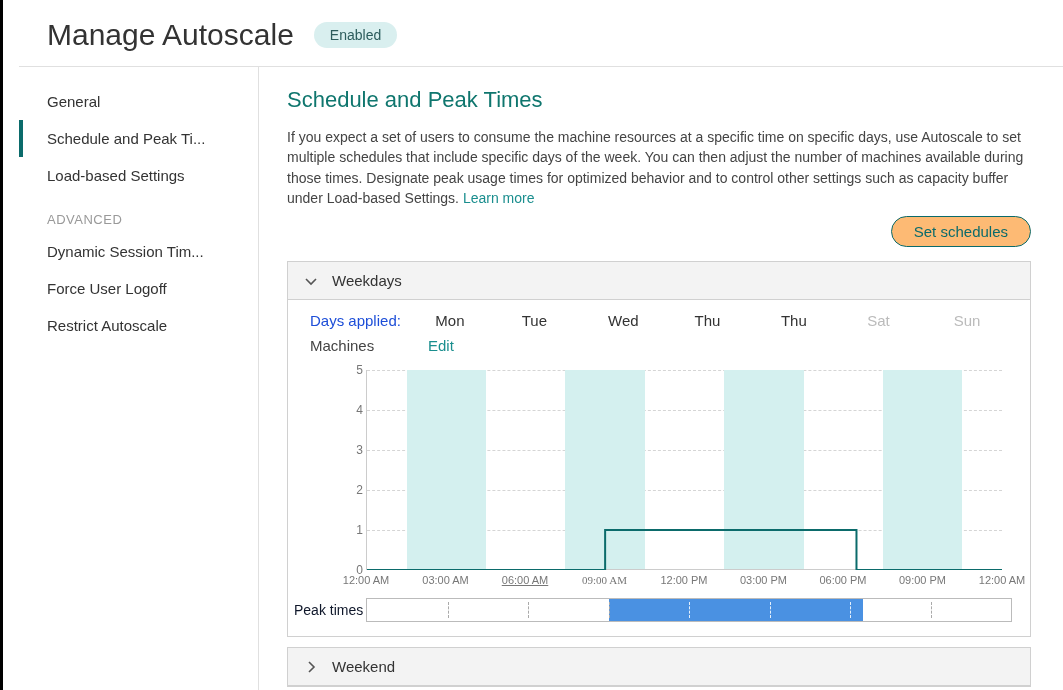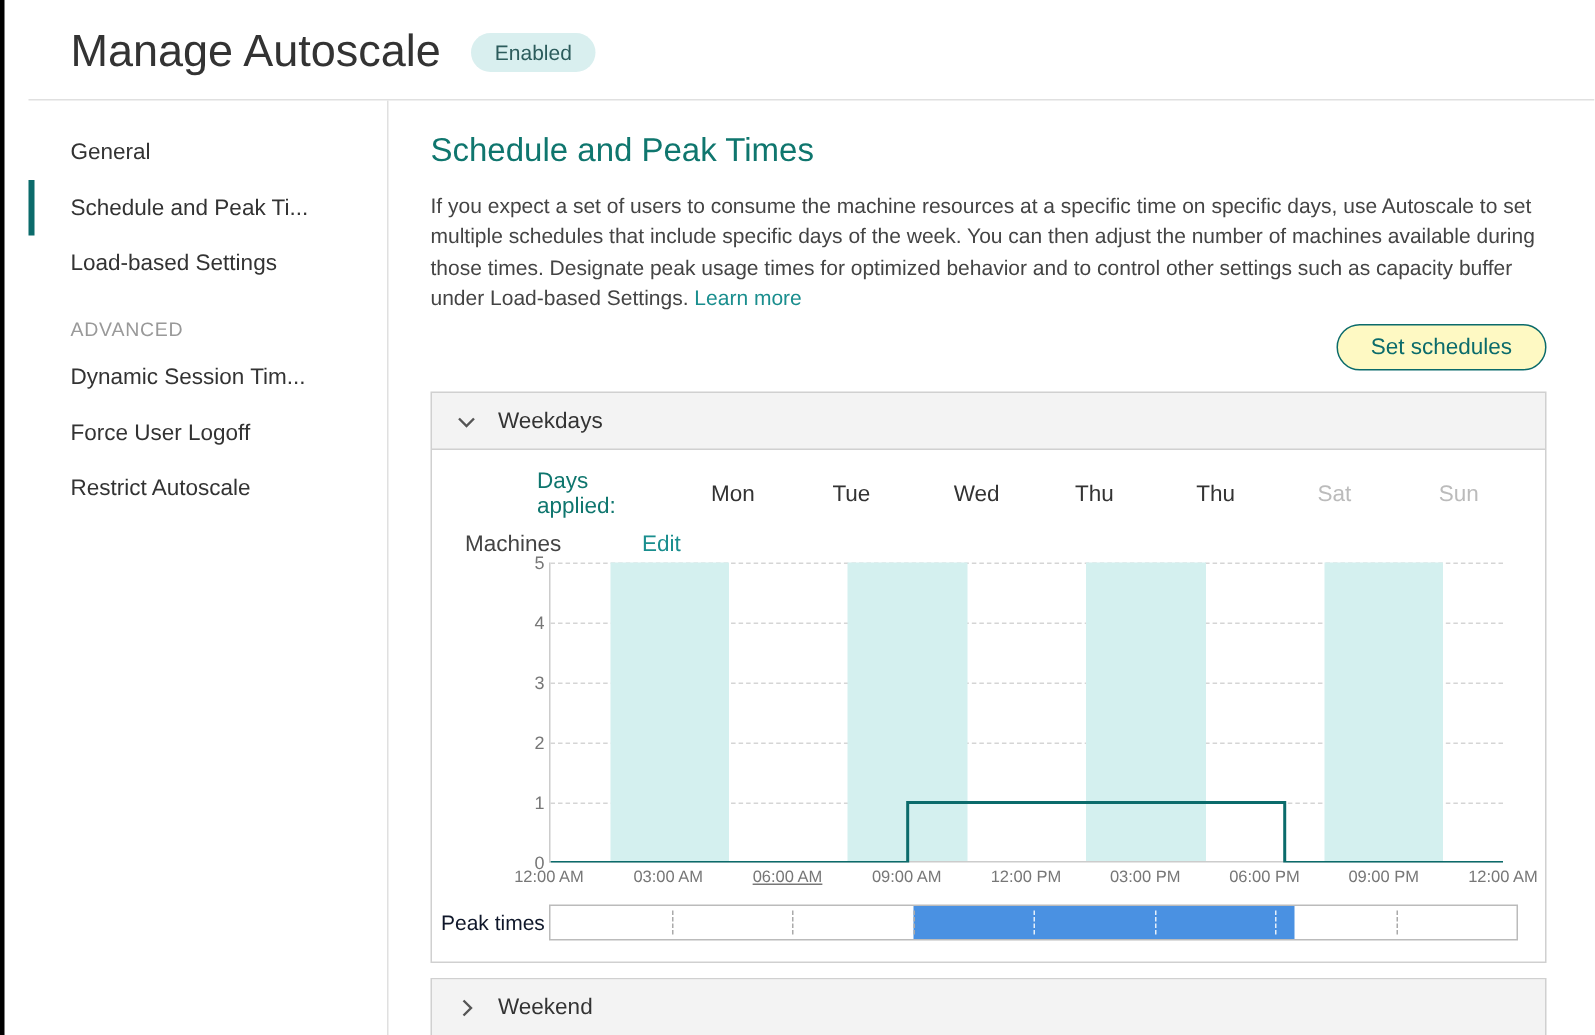--- a/index.html
+++ b/index.html
@@ -92,21 +92,21 @@
   .link { color: #1a8e8e; text-decoration: none; cursor: pointer; }
   .actions { text-align: right; margin: 8px 0 14px 0; }
   .btn-outline {
     display: inline-block;
     border: 1.5px solid #0b6b6b;
     color: #0b6b6b;
     padding: 6px 22px;
     border-radius: 20px;
     font-size: 15px;
     cursor: pointer;
-    background: #fef9c3;
+    background: #fdba74;
   }
 
   
   .panel {
     border: 1px solid #d0d0d0;
     margin-bottom: 10px;
   }
   .panel-hdr {
     display: flex; align-items: center; gap: 14px;
     padding: 10px 16px;
@@ -118,27 +118,27 @@
   .chev { display: inline-block; }
   .chev svg { display: block; }
   .panel-body { padding: 12px 18px 14px 18px; }
 
   .days-row {
     display: flex; align-items: center;
     gap: 28px;
     padding-left: 4px;
     font-size: 15px;
   }
-  .days-row .lbl { color: #0f766e; width: 100px; margin-left: 48px; }
+  .days-row .lbl { color: #1d4ed8; width: 100px; }
   .day { color: #333; width: 60px; text-align: left; }
   .day.inactive { color: #bbb; }
 
   .machines-row {
     display: flex; align-items: center; gap: 22px;
-    margin-top: 8px; margin-bottom: 4px;
+    margin-top: 8px; margin-bottom: 16px;
     font-size: 15px;
   }
   .machines-row .lbl { color: #444; width: 100px; padding-left: 4px; }
 
   
   .chart-wrap { position: relative; margin-left: 60px; margin-right: 10px; }
   .chart {
     position: relative;
     height: 200px;
     border-left: 1px solid #ccc;
@@ -281,21 +281,21 @@
                 <div class="band" style="left: 56.25%; width: 12.5%;"></div>
                 <div class="band" style="left: 81.25%; width: 12.5%;"></div>
                 <svg width="100%" height="200" viewBox="0 0 100 200" preserveAspectRatio="none" style="position: absolute; left: 0px; top: 0px;">
                   <polyline points="0,200 37.5,200 37.5,160 77.08333333333334,160 77.08333333333334,200 100,200" class="machine-line" vector-effect="non-scaling-stroke"></polyline>
                 </svg>
               </div>
             <div class="x-labels" id="xlabels">
                 <div class="x-lbl" style="left: 0%;">12:00 AM</div>
                 <div class="x-lbl" style="left: 12.5%;">03:00 AM</div>
                 <div class="x-lbl" style="left: 25%; text-decoration: underline;">06:00 AM</div>
-                <div class="x-lbl" style="left: 37.5%;">09:00 AM</div>
+                <div class="x-lbl" style="left: 37.5%; font-family: Liberation Serif, serif;">09:00 AM</div>
                 <div class="x-lbl" style="left: 50%;">12:00 PM</div>
                 <div class="x-lbl" style="left: 62.5%;">03:00 PM</div>
                 <div class="x-lbl" style="left: 75%;">06:00 PM</div>
                 <div class="x-lbl" style="left: 87.5%;">09:00 PM</div>
                 <div class="x-lbl" style="left: 100%;">12:00 AM</div>
               </div>
           </div>
 
           <div class="peak-row">
             <span class="lbl">Peak times</span>

